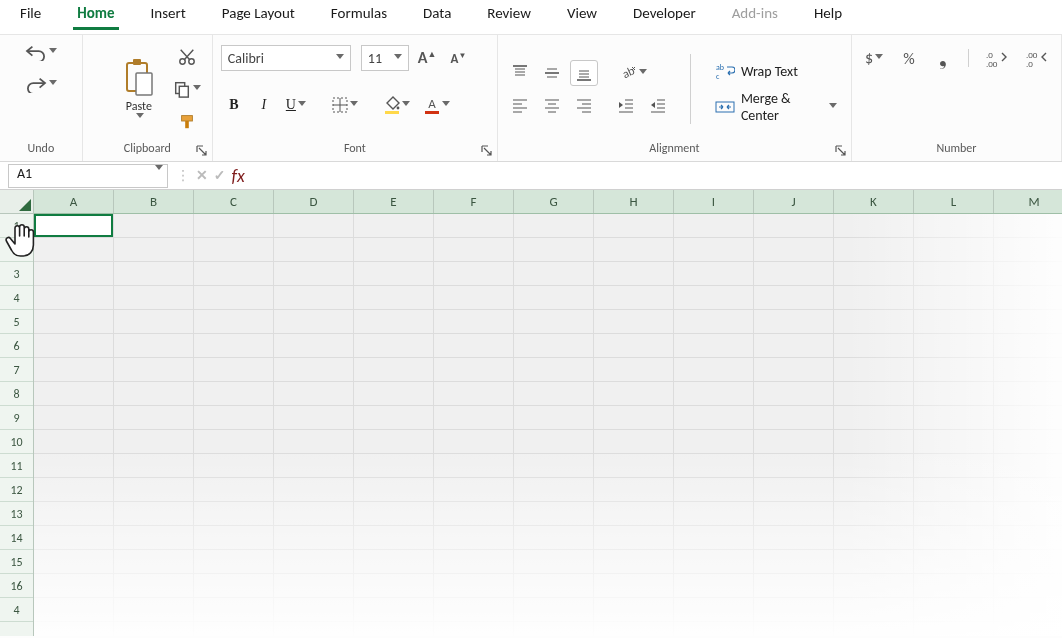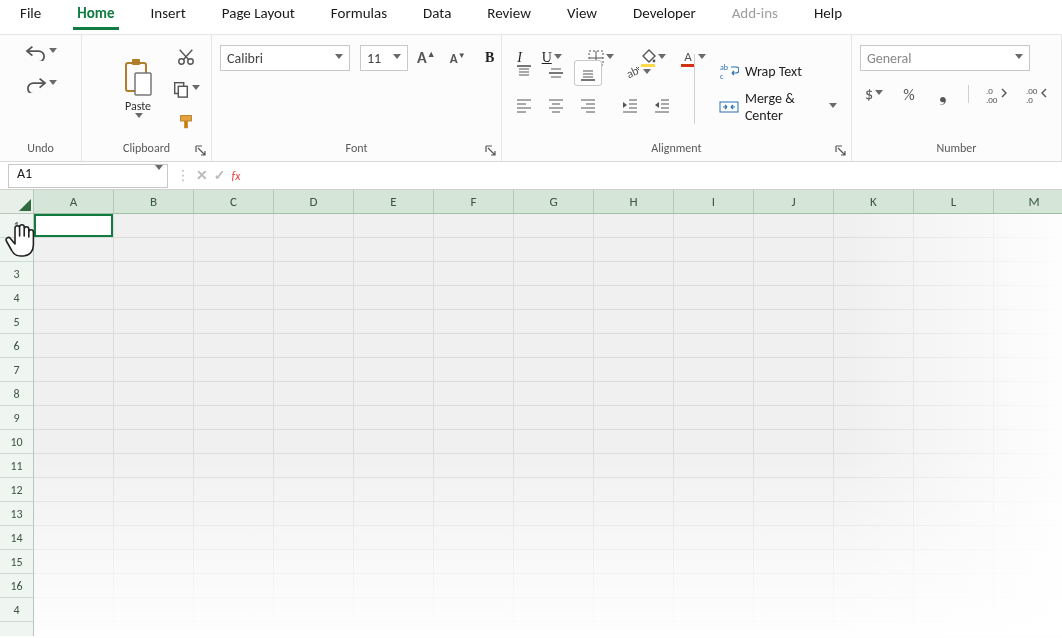--- a/index.html
+++ b/index.html
@@ -63,21 +63,21 @@
   svg { display: block; }
 
   
   .fbar { display: flex; align-items: center; height: 28px; border-bottom: 1px solid #d0d0d0; background: #fff; }
   .namebox {
     display: flex; align-items: flex-start; justify-content: space-between;
     width: 160px; border: 1px solid #c8c8c8; height: 24px; margin: 0 0 0 8px;
     padding: 0 4px 0 8px; font-size: 14px; background: #fff; cursor: text;
   }
   .fx { display: flex; align-items: center; gap: 6px; padding: 0 8px; }
-  .fxlbl { font-style: italic; font-size: 12px; color: #ef4444; }
+  .fxlbl { font-style: italic; font-size: 18px; color: #7f1d1d; }
   .fxinput { flex: 1; border: none; height: 24px; font-size: 14px; padding: 0 6px; outline: none; }
   .vsep { width: 1px; height: 18px; background: #d0d0d0; margin: 0 4px; }
 
   
   .sheet { display: grid; grid-template-columns: 34px 1fr; grid-template-rows: 24px 1fr; height: 446px; }
   .selectall {
     grid-column: 1; grid-row: 1; background: #e8efe9; border-right: 1px solid #b8c7bc; border-bottom: 1px solid #b8c7bc;
     position: relative; cursor: pointer;
   }
   .selectall::after {
@@ -203,21 +203,21 @@
     </div>
     <div class="group-label">Clipboard</div>
     <div class="launcher">
       <svg viewBox="0 0 12 12">
           <path d="M2 2 H8 M2 2 V8 M4 4 L11 11 M11 7 V11 H7" stroke-width="1.2"></path>
         </svg>
     </div>
   </div>
 
   <div class="group" style="width:290px">
-    <div class="group-body" style="flex-direction:row;align-items:flex-start;gap:6px;padding-top:6px">
+    <div class="group-body" style="flex-direction:column;align-items:flex-start;gap:21px;padding-top:6px">
       <div class="rowh">
         <div class="selectlike fontname">
           <span>Calibri</span>
           <span class="caret"></span>
         </div>
         <div class="selectlike fontsize">
           <span>11</span>
           <span class="caret"></span>
         </div>
         <div class="iconbtn">
@@ -413,24 +413,20 @@
     <div class="group-label">Alignment</div>
     <div class="launcher">
       <svg viewBox="0 0 12 12">
           <path d="M2 2 H8 M2 2 V8 M4 4 L11 11 M11 7 V11 H7" stroke-width="1.2"></path>
         </svg>
     </div>
   </div>
 
   <div class="group" style="flex:1">
     <div class="group-body" style="flex-direction:column;align-items:flex-start;gap:10px;padding-top:6px">
-      <div class="selectlike numfmt">
-        <span>General</span>
-        <span class="caret"></span>
-      </div>
       <div class="rowh" style="gap:8px">
         <div class="drop iconbtn">
           <span style="font-size:16px;color:#555">$</span>
           <span class="caret"></span>
         </div>
         <div class="iconbtn">
             <span style="font-size:16px;color:#555">%</span>
           </div>
         <div class="iconbtn">
             <span style="font-size:20px;color:#555;line-height:8px">❟</span>

